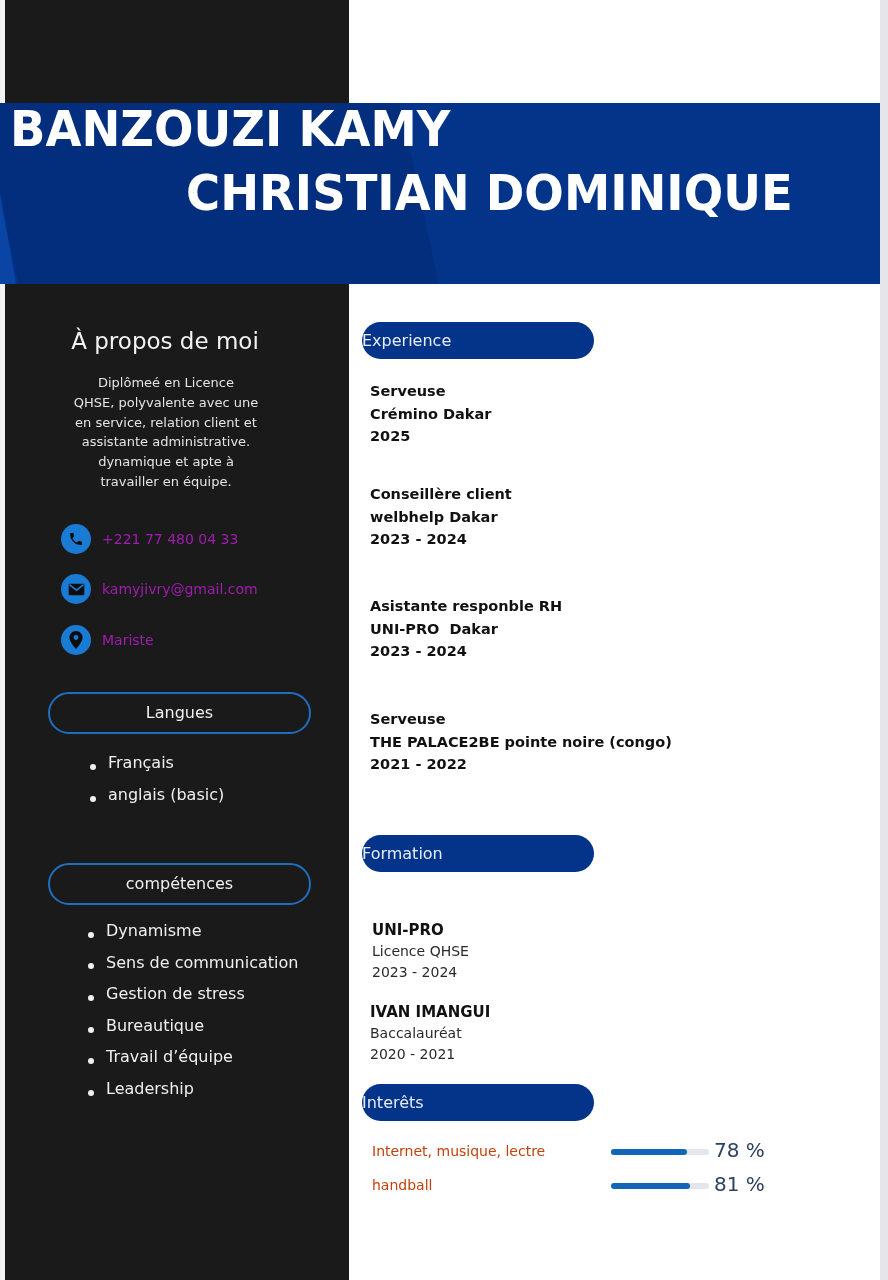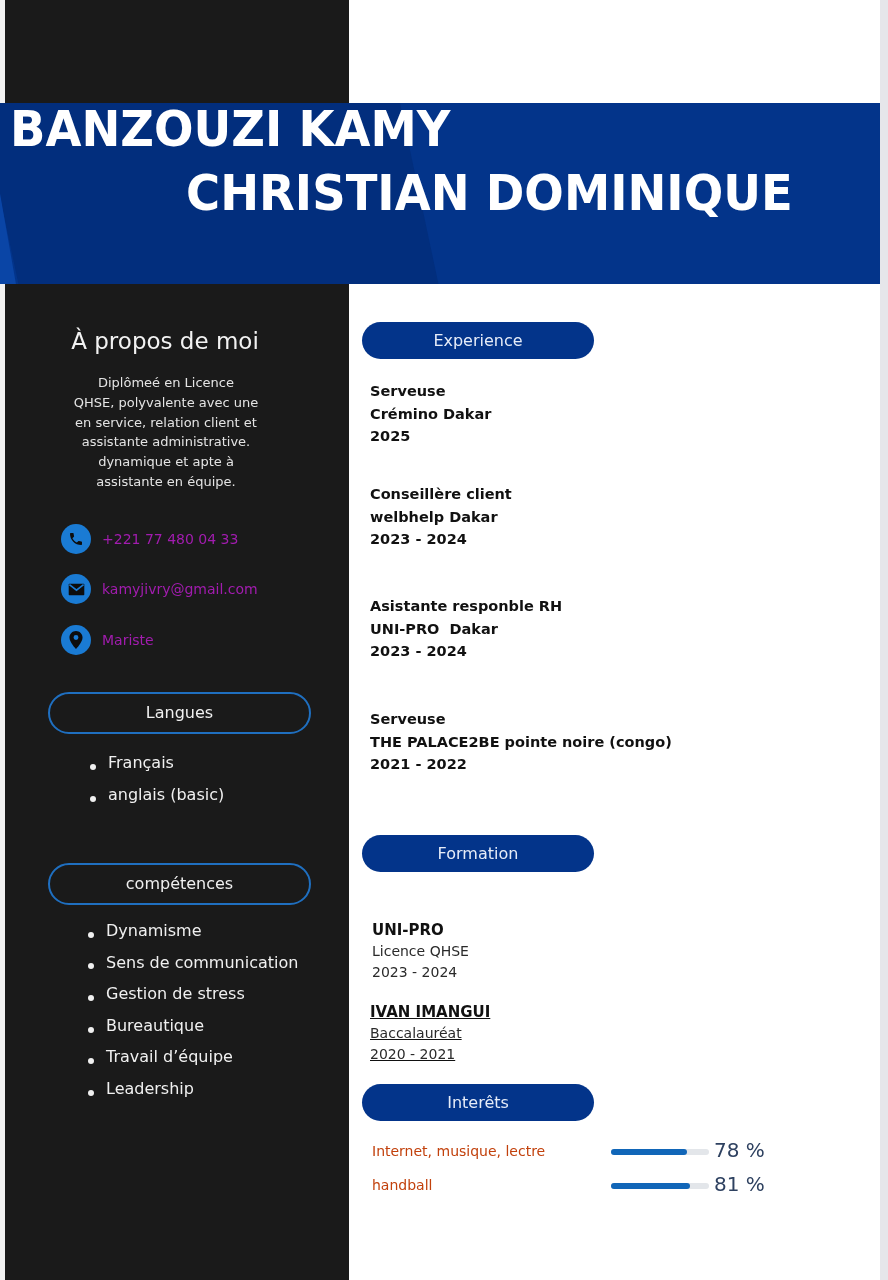--- a/index.html
+++ b/index.html
@@ -68,21 +68,21 @@
   }
   .lang-list { left: 88px; top: 751px; }
   .lang-list li { height: 32px; line-height: 24px; }
   .skills-list { left: 86px; top: 919px; }
   .skills-list li { height: 31.6px; line-height: 24px; }
 
   
   .pill-solid {
     position: absolute; left: 362px; width: 232px; height: 37px;
     background: #03348a; border-radius: 18.5px;
-    color: #e6ecf8; font-size: 16px; text-align: center; line-height: 37px;
+    color: #e6ecf8; font-size: 16px; text-align: left; line-height: 37px;
   }
 
   .exp-item { position: absolute; left: 370px; color: #111111; font-weight: bold; font-size: 14.5px; line-height: 22.5px; }
 
   .edu-item { position: absolute; color: #111111; }
   .edu-item .school { font-weight: bold; font-size: 15px; line-height: 21px; }
   .edu-item .detail { font-size: 14px; line-height: 20.5px; color: #2a2a2a; }
 
   .interest-row { position: absolute; left: 372px; width: 420px; height: 24px; }
   .interest-label { position: absolute; left: 0; top: 3px; font-size: 14px; color: #c2410c; }
@@ -108,21 +108,21 @@
   <div class="name-line1">BANZOUZI KAMY</div>
   <div class="name-line2">CHRISTIAN DOMINIQUE</div>
 
   <div class="about-title">À propos de moi</div>
   <div class="about-text">
     <div>Diplômeé en Licence</div>
     <div>QHSE, polyvalente avec une</div>
     <div>en service, relation client et</div>
     <div>assistante administrative.</div>
     <div>dynamique et apte à</div>
-    <div>assistante en équipe.</div>
+    <div>travailler en équipe.</div>
   </div>
 
   <div class="contact-row" style="top:524px;">
     <span class="contact-icon">
       <svg width="16" height="16" viewBox="0 0 24 24">
           <path fill="#0d0d0d" d="M6.6 10.8c1.4 2.8 3.8 5.1 6.6 6.6l2.2-2.2c.3-.3.7-.4 1-.2 1.1.4 2.3.6 3.6.6.6 0 1 .4 1 1V20c0 .6-.4 1-1 1C10.6 21 3 13.4 3 4c0-.6.4-1 1-1h3.5c.6 0 1 .4 1 1 0 1.3.2 2.5.6 3.6.1.3 0 .7-.2 1L6.6 10.8z"></path>
         </svg>
     </span>
     <span class="contact-text">+221 77 480 04 33</span>
   </div>
@@ -183,21 +183,21 @@
     <div>2021 - 2022</div>
   </div>
 
   <div class="pill-solid" style="top:835px;">Formation</div>
 
   <div class="edu-item" style="left:372px; top:920px;">
     <div class="school">UNI-PRO</div>
     <div class="detail">Licence QHSE</div>
     <div class="detail">2023 - 2024</div>
   </div>
-  <div class="edu-item" style="left:370px; top:1002px;text-decoration:underline;">
+  <div class="edu-item" style="left:370px; top:1002px;">
     <div class="school">IVAN IMANGUI</div>
     <div class="detail">Baccalauréat</div>
     <div class="detail">2020 - 2021</div>
   </div>
 
   <div class="pill-solid" style="top:1084px;">Interêts</div>
 
   <div class="interest-row" style="top:1140px;">
     <span class="interest-label">Internet, musique, lectre</span>
     <div class="bar-track">

